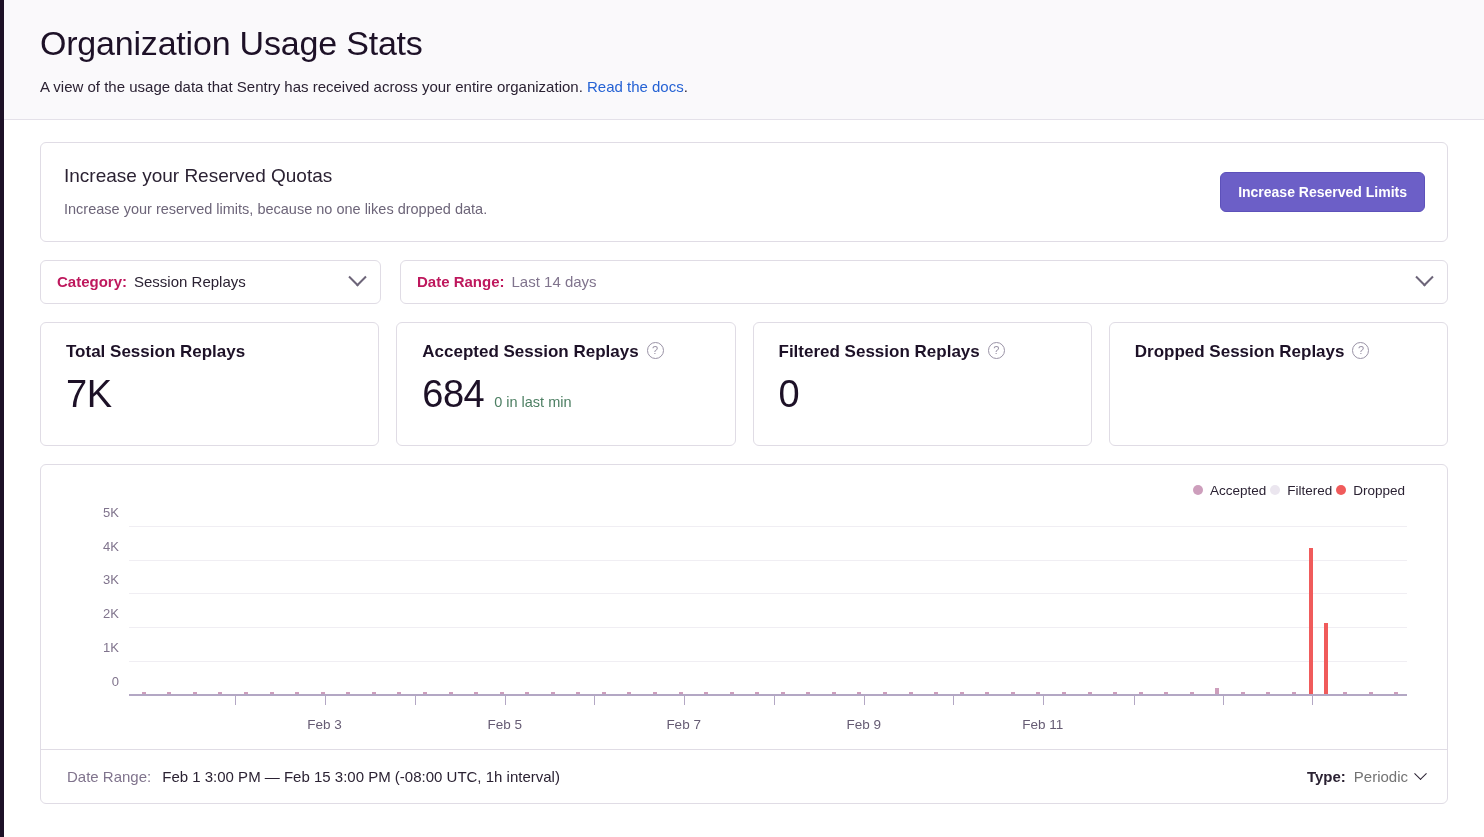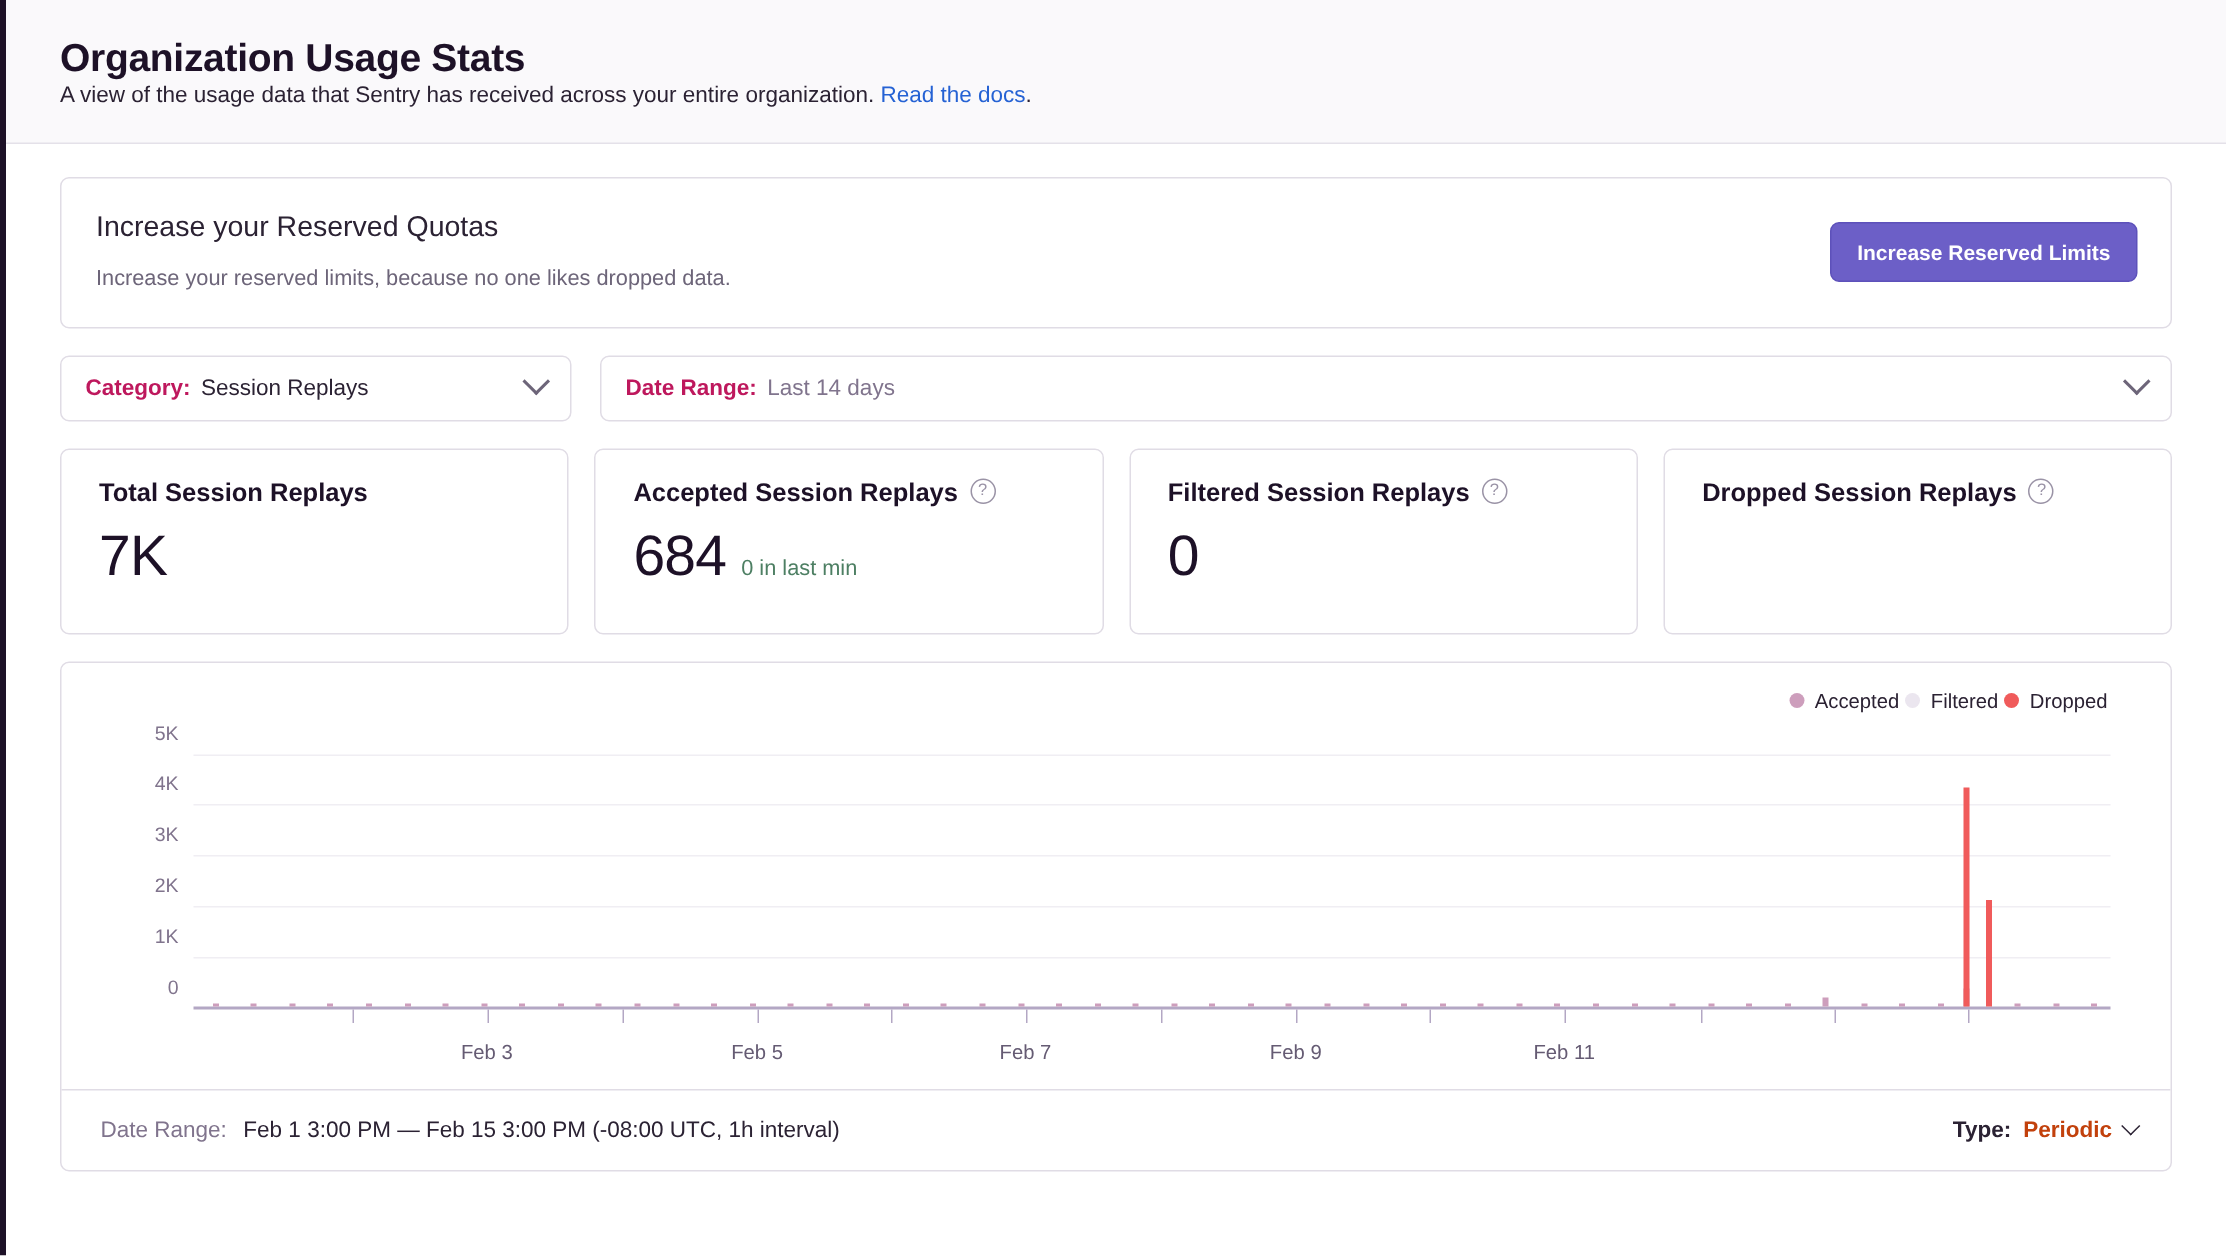--- a/index.html
+++ b/index.html
@@ -17,27 +17,28 @@
     background: #ffffff;
   }
 
   
   .page-header {
     background: #faf9fb;
     border-bottom: 1px solid #e4e1e9;
     padding: 24px 36px 22px 36px;
   }
   .page-title {
-    font-size: 26px;
-    font-weight: 700;
+    font-size: 34px;
+    font-weight: 400;
     letter-spacing: -0.2px;
     color: #1d1127;
     line-height: 1.15;
   }
   .page-subtitle {
+    margin-top: 14px;
     font-size: 15px;
     color: #2b2233;
     line-height: 1.3;
   }
   .page-subtitle a {
     color: #2562d4;
     text-decoration: none;
   }
 
   
@@ -230,21 +231,21 @@
     display: flex;
     align-items: center;
     justify-content: space-between;
     font-size: 15px;
   }
   .footer-left { display: flex; align-items: center; gap: 11px; }
   .footer-key { color: #80748d; font-weight: 400; }
   .footer-val { color: #2b2233; }
   .footer-right { display: flex; align-items: center; gap: 8px; cursor: pointer; }
   .footer-type-key { font-weight: 700; color: #2b2233; }
-  .footer-type-val { color: #c2410c; font-weight: bold; }
+  .footer-type-val { color: #737373; }
   .chev-sm {
     width: 9px; height: 9px;
     border-right: 1.8px solid #2b2233;
     border-bottom: 1.8px solid #2b2233;
     transform: rotate(45deg) translate(-2px,-2px);
     flex: none;
   }
 </style>
 </head>
 <body>

